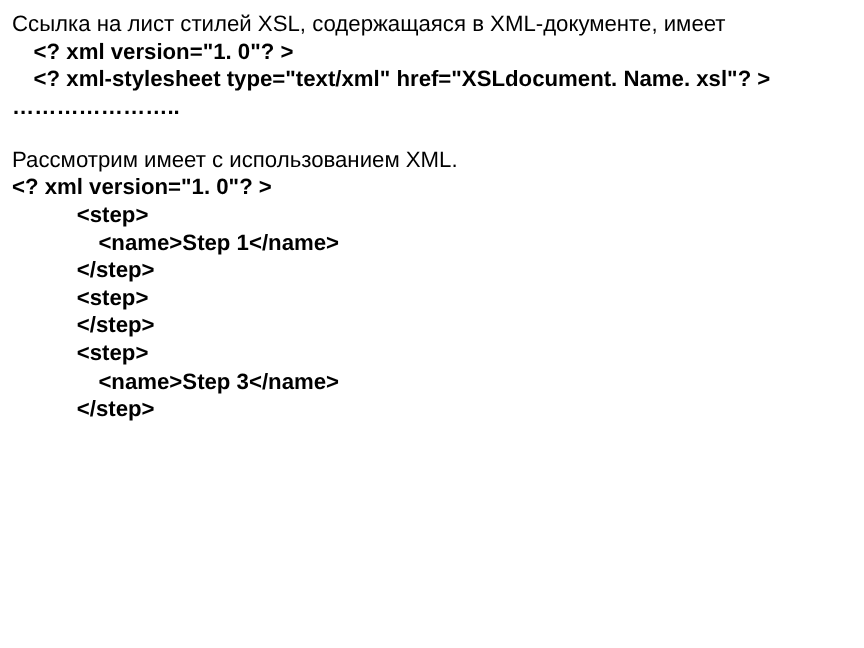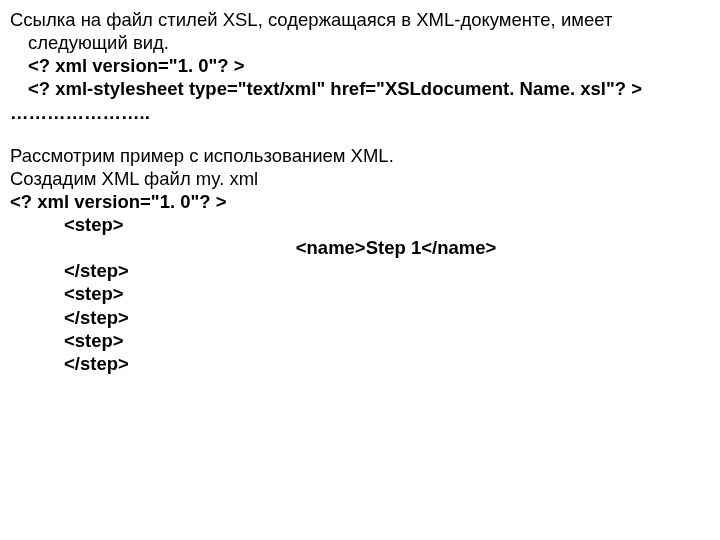--- a/index.html
+++ b/index.html
@@ -11,38 +11,37 @@
     font-family: Arial, Helvetica, sans-serif;
     font-size: 18.5px;
     line-height: 1.25;
     color: #000;
     background: #fff;
   }
   .block { margin-bottom: 20px; }
   .indent1 { padding-left: 18px; }
   .indent2 { padding-left: 36px; }
   .indent3 { padding-left: 54px; }
-  .indent4 { padding-left: 72px; text-align: center; }
+  .indent4 { padding-left: 72px; }
   .b { font-weight: bold; }
 </style>
 </head>
 <body>
 
 <div class="block">
-  <div>Ссылка на файл стилей XSL, содержащаяся в XML-документе, имеет</div>
-  <div class="indent1">следующий вид.</div>
+  <div>Ссылка на лист стилей XSL, содержащаяся в XML-документе, имеет</div>
   <div class="indent1 b">&lt;? xml version="1. 0"? &gt;</div>
   <div class="indent1 b">&lt;? xml-stylesheet type="text/xml"  href="XSLdocument. Name. xsl"? &gt;</div>
   <div class="b">…………………..</div>
 </div>
 
 <div class="block">
-  <div>Рассмотрим пример с использованием XML.</div>
-  <div>Создадим XML файл my. xml</div>
+  <div>Рассмотрим имеет с использованием XML.</div>
   <div class="b">&lt;? xml version="1. 0"? &gt;</div>
   <div class="indent3 b">&lt;step&gt;</div>
   <div class="indent4 b">&lt;name&gt;Step 1&lt;/name&gt;</div>
   <div class="indent3 b">&lt;/step&gt;</div>
   <div class="indent3 b">&lt;step&gt;</div>
   <div class="indent3 b">&lt;/step&gt;</div>
   <div class="indent3 b">&lt;step&gt;</div>
+  <div class="indent4 b">&lt;name&gt;Step 3&lt;/name&gt;</div>
   <div class="indent3 b">&lt;/step&gt;</div>
 </div>
 
 </body></html>

